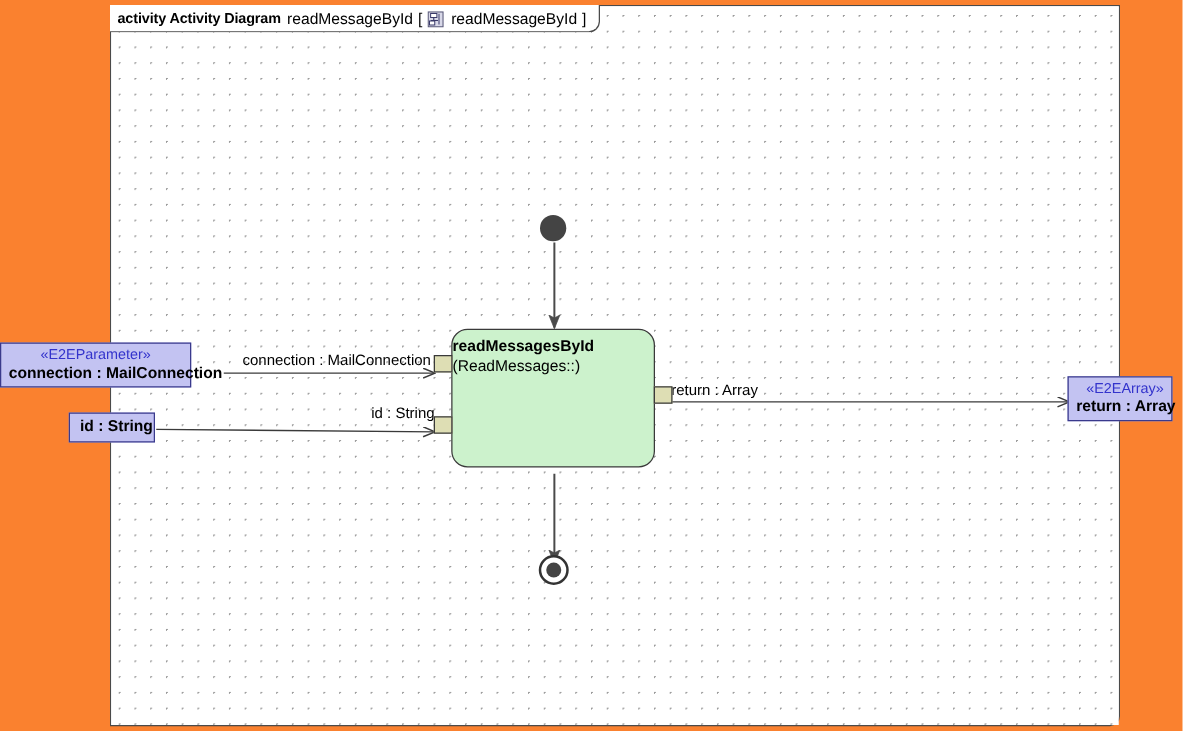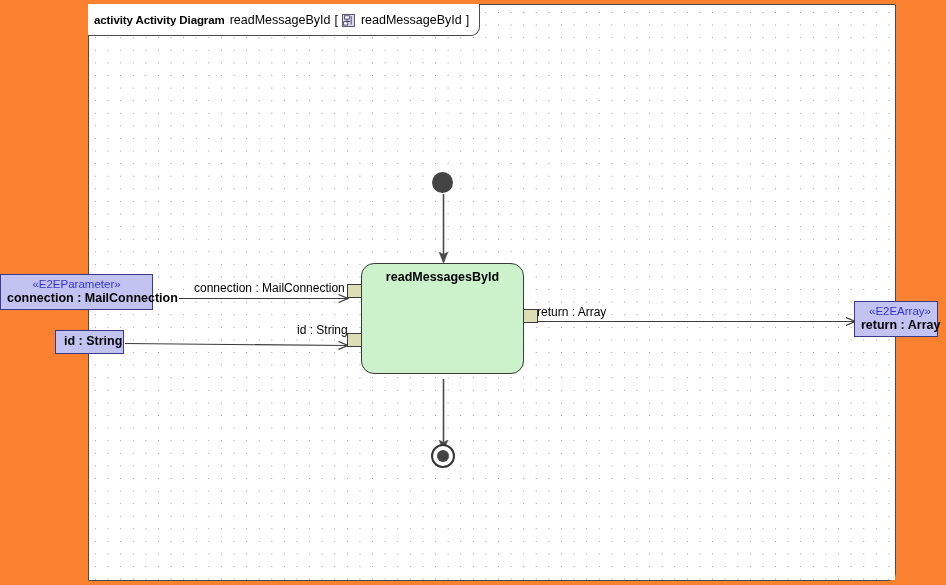--- a/index.html
+++ b/index.html
@@ -41,21 +41,21 @@
     background-size: 12.6px 12.6px;
     background-position: 6px 7px;
     overflow: hidden;
   }
 
   
   #frame-tab {
     position: absolute;
     left: 88px;
     top: 4px;
-    height: 32px;
+    height: 22px;
     background: #ffffff;
     border: 1px solid #4a4a4a;
     border-top: none;
     border-left: none;
     box-sizing: border-box;
     display: flex;
     align-items: center;
     padding: 0 10px 0 6px;
     white-space: nowrap;
     font-size: 12px;
@@ -157,21 +157,21 @@
     position: absolute;
     left: 361px;
     top: 263px;
     width: 163px;
     height: 111px;
     background: #CCF2CC;
     border: 1px solid #3a3a3a;
     border-radius: 13px;
     box-sizing: border-box;
     z-index: 4;
-    text-align: center;
+    text-align: left;
     padding-top: 5px;
   }
   #action-node .act-name {
     font-weight: bold;
     font-size: 12.5px;
     color: #000;
     line-height: 16px;
     white-space: nowrap;
   }
   #action-node .act-sub {
@@ -313,20 +313,21 @@
   <div class="nm">id : String</div>
 </div>
 
 <div class="param-node" id="node-return">
   <div class="stereo">«E2EArray»</div>
   <div class="nm">return : Array</div>
 </div>
 
 <div id="action-node">
   <div class="act-name">readMessagesById</div>
+  <div class="act-sub">(ReadMessages::)</div>
 </div>
 
 <div class="pin" id="pin-in-connection"></div>
 <div class="pin" id="pin-in-id"></div>
 <div class="pin" id="pin-out-return"></div>
 
 <div id="initial-node"></div>
 <div id="final-node"></div>
 
 <div class="edge-label" id="label-connection">connection : MailConnection</div>

